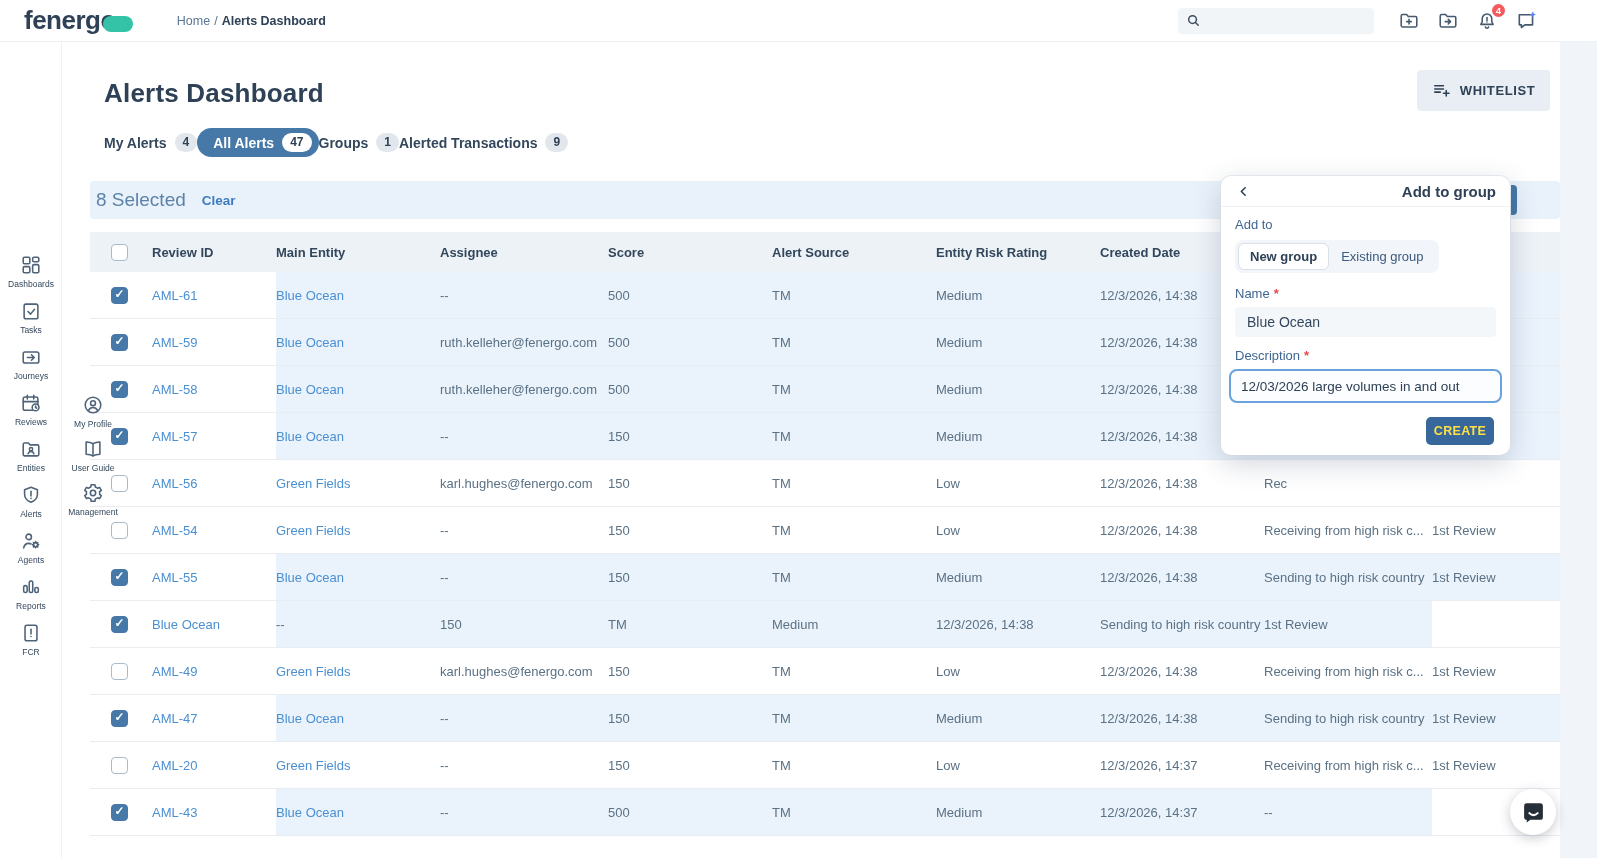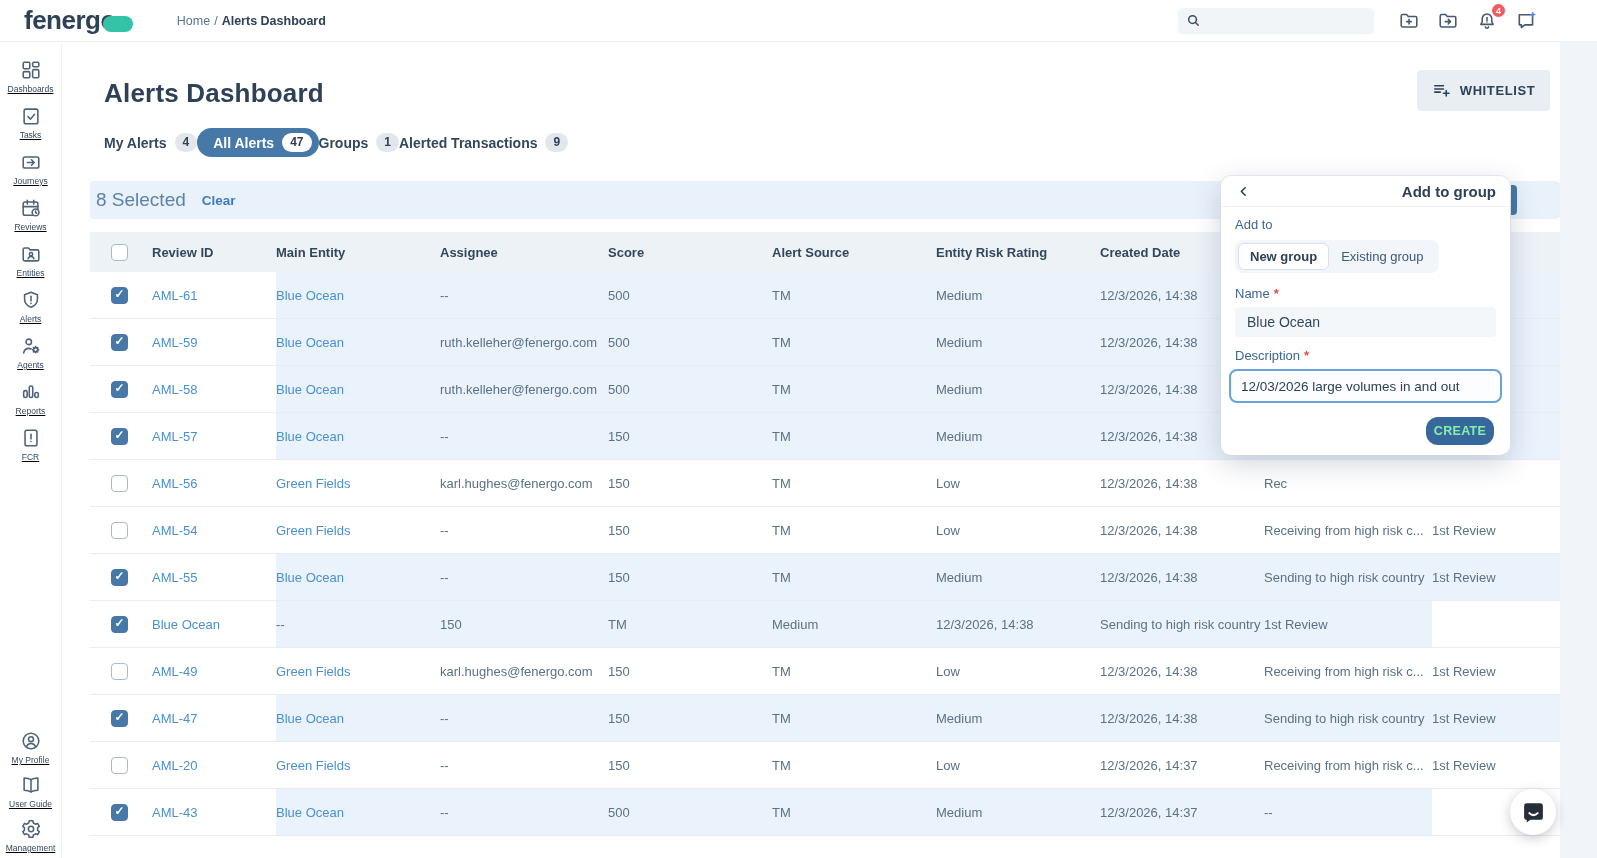--- a/index.html
+++ b/index.html
@@ -20,21 +20,21 @@
   .topbar-spacer { flex:1; }
   .search { width:196px; height:26px; background:#f2f5f8; border-radius:4px; display:flex; align-items:center; padding:0 8px; margin-right:22px; }
   .search svg { flex:none; }
   .search input { border:none; outline:none; background:transparent; width:100%; margin-left:6px; font-size:12px; color:#33475c; font-family:"Liberation Sans",sans-serif; }
   .top-icons { display:flex; align-items:center; gap:13px; }
   .icon-btn { position:relative; width:26px; height:26px; border:none; background:transparent; color:#46596e; cursor:pointer; display:flex; align-items:center; justify-content:center; }
   .bell-badge { position:absolute; top:-6px; right:-7px; min-width:17px; height:17px; border-radius:9px; background:#f45b5c; border:2px solid #fff; color:#fff; font-size:9.5px; font-weight:700; display:flex; align-items:center; justify-content:center; }
 
   
   .sidebar { position:absolute; top:42px; left:0; width:62px; bottom:0; background:#fff; border-right:1px solid #eef1f5;
-             display:flex; flex-direction:column; align-items:center; padding-top:12px; z-index:25;text-decoration:underline; }
+             display:flex; flex-direction:row; align-items:center; padding-top:12px; z-index:25; }
   .side-spacer { flex:1; }
   .side-item { width:62px; text-align:center; padding:5px 0 6px; cursor:pointer; }
   .side-icon { display:block; height:23px; color:#4e6378; }
   .side-icon svg { width:22px; height:22px; }
   .side-label { display:block; font-size:8.5px; color:#33475c; margin-top:2px; }
   .side-bottom .side-item { padding:4px 0 5px; }
 
   
   .main { position:absolute; left:62px; top:42px; right:0; bottom:0; background:#fff; }
   .rail { position:absolute; right:0; top:0; width:37px; bottom:0; background:#f1f5f9; z-index:1; }
@@ -83,21 +83,21 @@
   .field-label { font-size:13px; color:#3f6590; margin-bottom:6px; }
   .req { color:#e5484d; margin-left:4px; font-weight:700; }
   .toggle { display:inline-flex; background:#f2f5f9; border-radius:8px; padding:3px; margin:2px 0 13px 0; }
   .tbtn { border:none; background:transparent; font-size:13px; color:#3c5a7d; padding:6px 12px; border-radius:6px; cursor:pointer; font-family:"Liberation Sans",sans-serif; }
   .tbtn.active { background:#fff; border:1px solid #d8e0e9; color:#2e4156; font-weight:700; padding:5px 11px; }
   .name-input { width:100%; height:30px; border:none; background:#f4f7fa; border-radius:4px; padding:0 12px; font-size:14px; color:#33475c;
                 outline:none; margin-bottom:11px; font-family:"Liberation Sans",sans-serif; }
   .desc-input { width:calc(100% + 12px); margin-left:-6px; height:34px; border:2px solid #69a2dc; background:#fbfdff; border-radius:8px;
                 padding:0 10px; font-size:13.5px; color:#2f4156; outline:none; font-family:"Liberation Sans",sans-serif; }
   .panel-actions { display:flex; justify-content:flex-end; margin-top:14px; padding-right:2px; }
-  .create-btn { background:#38679c; color:#86efac; border:none; border-radius:12px; width:68px; height:28px; font-size:12.5px; font-weight:700;
+  .create-btn { background:#38679c; color:#fde047; border:none; border-radius:5px; width:68px; height:28px; font-size:12.5px; font-weight:700;
                 letter-spacing:.3px; cursor:pointer; font-family:"Liberation Sans",sans-serif; }
 
   
   .chat-launcher { position:absolute; left:1448px; top:747px; width:46px; height:46px; border-radius:50%; background:#fff; border:none;
                    box-shadow:0 3px 12px rgba(30,40,60,.25); display:flex; align-items:center; justify-content:center; cursor:pointer; z-index:15; }
 </style>
 </head>
 <body>
 
 <div class="app">

